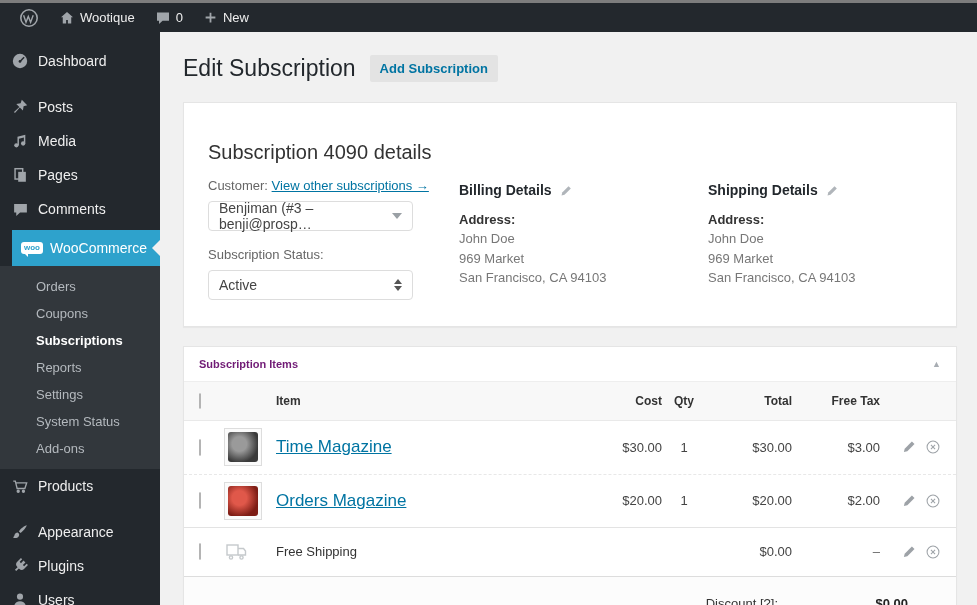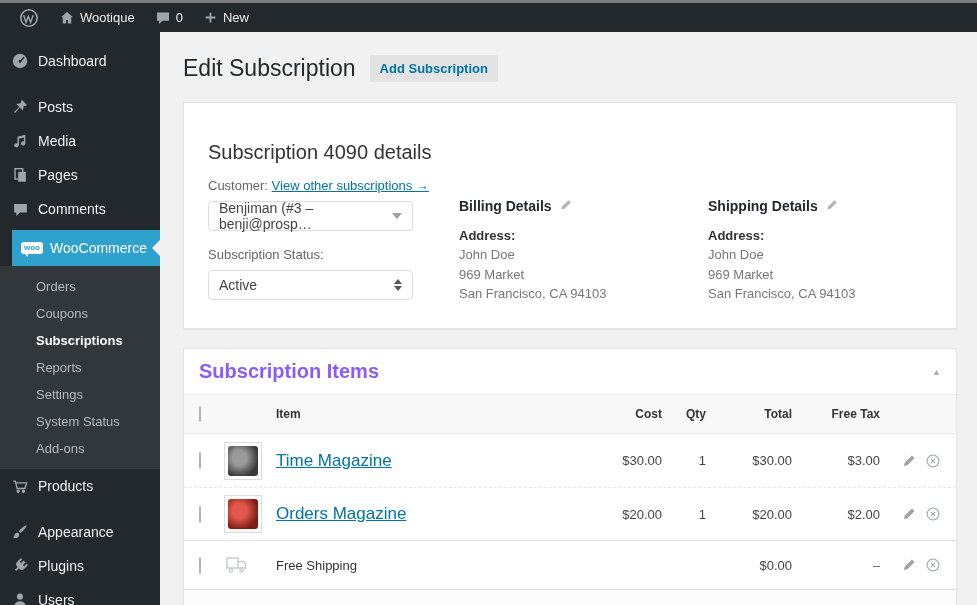--- a/index.html
+++ b/index.html
@@ -89,41 +89,41 @@
     padding:0 10px; font-size:14px; color:#444; cursor:pointer;
   }
   .caret-down {
     width:0; height:0; border-left:5px solid transparent; border-right:5px solid transparent;
     border-top:6px solid #9aa0a5;
   }
   .spinner-arrows { display:flex; flex-direction:column; gap:2px; }
   .tri-up { width:0;height:0;border-left:4px solid transparent;border-right:4px solid transparent;border-bottom:5px solid #555; }
   .tri-dn { width:0;height:0;border-left:4px solid transparent;border-right:4px solid transparent;border-top:5px solid #555; }
   .status-label { margin-top:16px; }
-  .addr-head { display:flex; align-items:flex-start; gap:7px; margin-top:20px; }
+  .addr-head { display:flex; align-items:flex-end; gap:7px; margin-top:4px; }
   .addr-title { font-size:14px; font-weight:bold; color:#23282d; }
   .pencil { color:#b0b5ba; cursor:pointer; display:flex; }
   .addr-label { font-weight:bold; color:#333; margin-top:14px; }
   .addr-line { color:#777; margin-top:5px; line-height:1.15; }
 
   
   .items-head {
     display:flex; align-items:center; justify-content:space-between;
     padding:11px 15px; border-bottom:1px solid #eee;
   }
-  .items-title { font-size:20px; font-weight:bold; color:#8b5cf6; }
+  .items-title { font-size:11px; font-weight:bold; color:#701a75; }
   .toggle-arrow { color:#a8adb3; font-size:9px; cursor:pointer; }
 
   .trow { display:flex; align-items:center; }
   .thead { background:#f8f8f8; height:39px; font-size:12px; font-weight:bold; color:#333; border-bottom:1px solid #e9e9e9; }
   .col-check { width:40px; padding-left:15px; flex:none; }
   .col-thumb { width:52px; flex:none; }
   .col-item  { flex:1; }
   .col-cost  { width:88px; text-align:right; flex:none; }
-  .col-qty   { width:44px; text-align:right; flex:none; }
+  .col-qty   { width:44px; text-align:center; flex:none; }
   .col-total { width:86px; text-align:right; flex:none; }
   .col-tax   { width:88px; text-align:right; flex:none; }
   .col-actions { width:76px; flex:none; display:flex; justify-content:flex-end; gap:8px; padding-right:15px; }
   .checkbox { width:16px; height:16px; background:#fff; border:1px solid #b4b4b4; border-radius:3px; cursor:pointer; }
   .prod-row { height:53px; background:#fff; }
   .prod-row + .prod-row { border-top:1px dashed #e8e8e8; }
   .ship-row { height:49px; background:#fff; border-top:1px solid #e3e3e3; }
   .thumb {
     width:38px; height:38px; border:1px solid #ddd; background:#fbfbfb;
     display:flex; align-items:center; justify-content:center;

